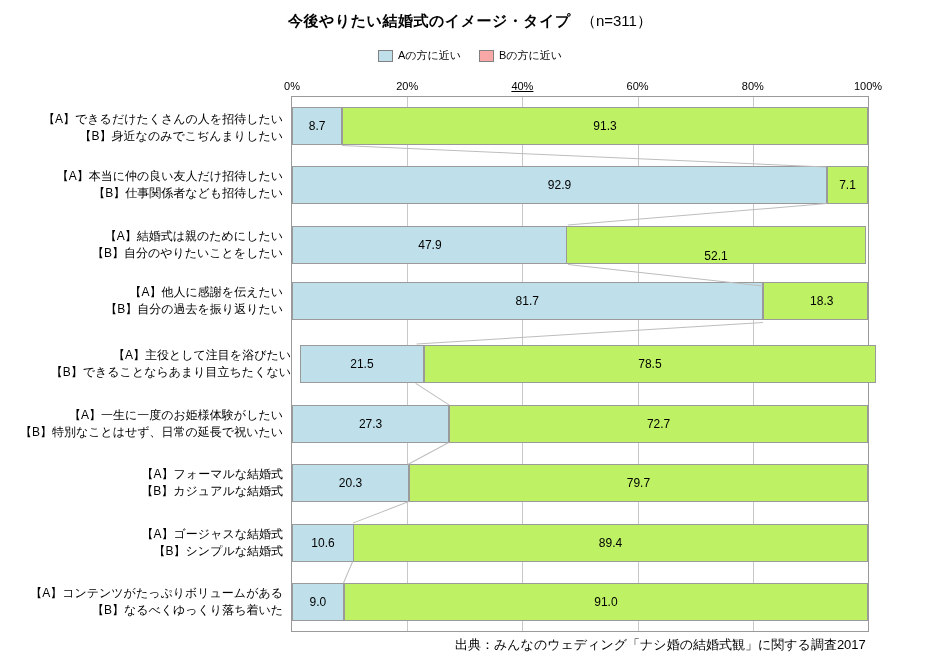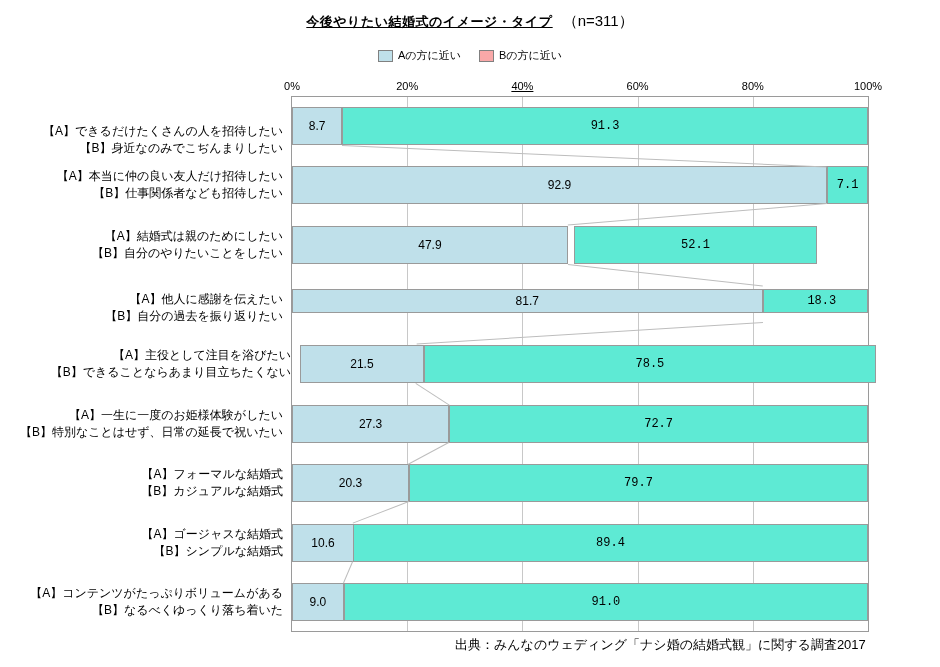--- a/index.html
+++ b/index.html
@@ -23,24 +23,23 @@
   
   .title-row {
     position: absolute;
     top: 12px;
     left: 0;
     width: 940px;
     text-align: center;
     white-space: nowrap;
   }
   .title-main {
-    font-size: 13px;
+    font-size: 15px;
     font-weight: bold;
     letter-spacing: 0.5px;
-    text-decoration: underline;
   }
   .title-sub {
     font-size: 15px;
     font-weight: normal;
     margin-left: 10px;
   }
   
   .legend {
     position: absolute;
     top: 48px;
@@ -131,21 +130,21 @@
     box-sizing: border-box;
     border: 1px solid #9a9a9a;
     display: flex;
     align-items: center;
     justify-content: center;
     font-size: 12px;
     color: #000;
     overflow: hidden;
   }
   .seg-a { background: #bfe0ea; }
-  .seg-b { background: #5eead4; font-family: Liberation Mono, monospace; }
+  .seg-b { background: #bef264; }
   
   .connector {
     position: absolute;
     background: #bdbdbd;
     height: 1px;
     transform-origin: 0 0;
     z-index: 3;
   }
   
   .source {
@@ -187,21 +186,21 @@
 
   <div class="plot-area" id="plot-area">
       <div class="gridline" style="left: 115.2px;"></div>
       <div class="gridline" style="left: 230.4px;"></div>
       <div class="gridline" style="left: 345.6px;"></div>
       <div class="gridline" style="left: 460.8px;"></div>
     </div>
 
   <div class="rows" id="rows">
       <div class="row" style="top: 10.7778px; height: 38px;">
-        <div class="row-label" style="top: 16px;">
+        <div class="row-label" style="top: 4px;">
           <span class="lbl-line">【A】できるだけたくさんの人を招待したい</span>
           <span class="lbl-line">【B】身近なのみでこぢんまりしたい</span>
         </div>
         <div class="bar-wrap">
           <div class="seg seg-a" style="left: 0px; width: 50.112px;">
             <span>8.7</span>
           </div>
           <div class="seg seg-b" style="left: 50.112px; width: 525.888px;">
             <span>91.3</span>
           </div>
@@ -223,26 +222,26 @@
       </div>
       <div class="row" style="top: 129.889px; height: 38px;">
         <div class="row-label" style="top: 2px;">
           <span class="lbl-line">【A】結婚式は親のためにしたい</span>
           <span class="lbl-line">【B】自分のやりたいことをしたい</span>
         </div>
         <div class="bar-wrap">
           <div class="seg seg-a" style="left: 0px; width: 275.904px;">
             <span>47.9</span>
           </div>
-          <div class="seg seg-b" style="left: 282px; width: 243px;">
+          <div class="seg seg-b" style="left: 274px; width: 300px; align-items: flex-end;">
             <span>52.1</span>
           </div>
         </div>
       </div>
-      <div class="row" style="top: 193px; height: 24px; border-radius: 15px;">
+      <div class="row" style="top: 186px; height: 38px; border-radius: 15px;">
         <div class="row-label" style="top: 2px;">
           <span class="lbl-line">【A】他人に感謝を伝えたい</span>
           <span class="lbl-line">【B】自分の過去を振り返りたい</span>
         </div>
         <div class="bar-wrap">
           <div class="seg seg-a" style="left: 0px; width: 470.592px;">
             <span>81.7</span>
           </div>
           <div class="seg seg-b" style="left: 470.592px; width: 105.408px; padding-left: 13px;">
             <span>18.3</span>

